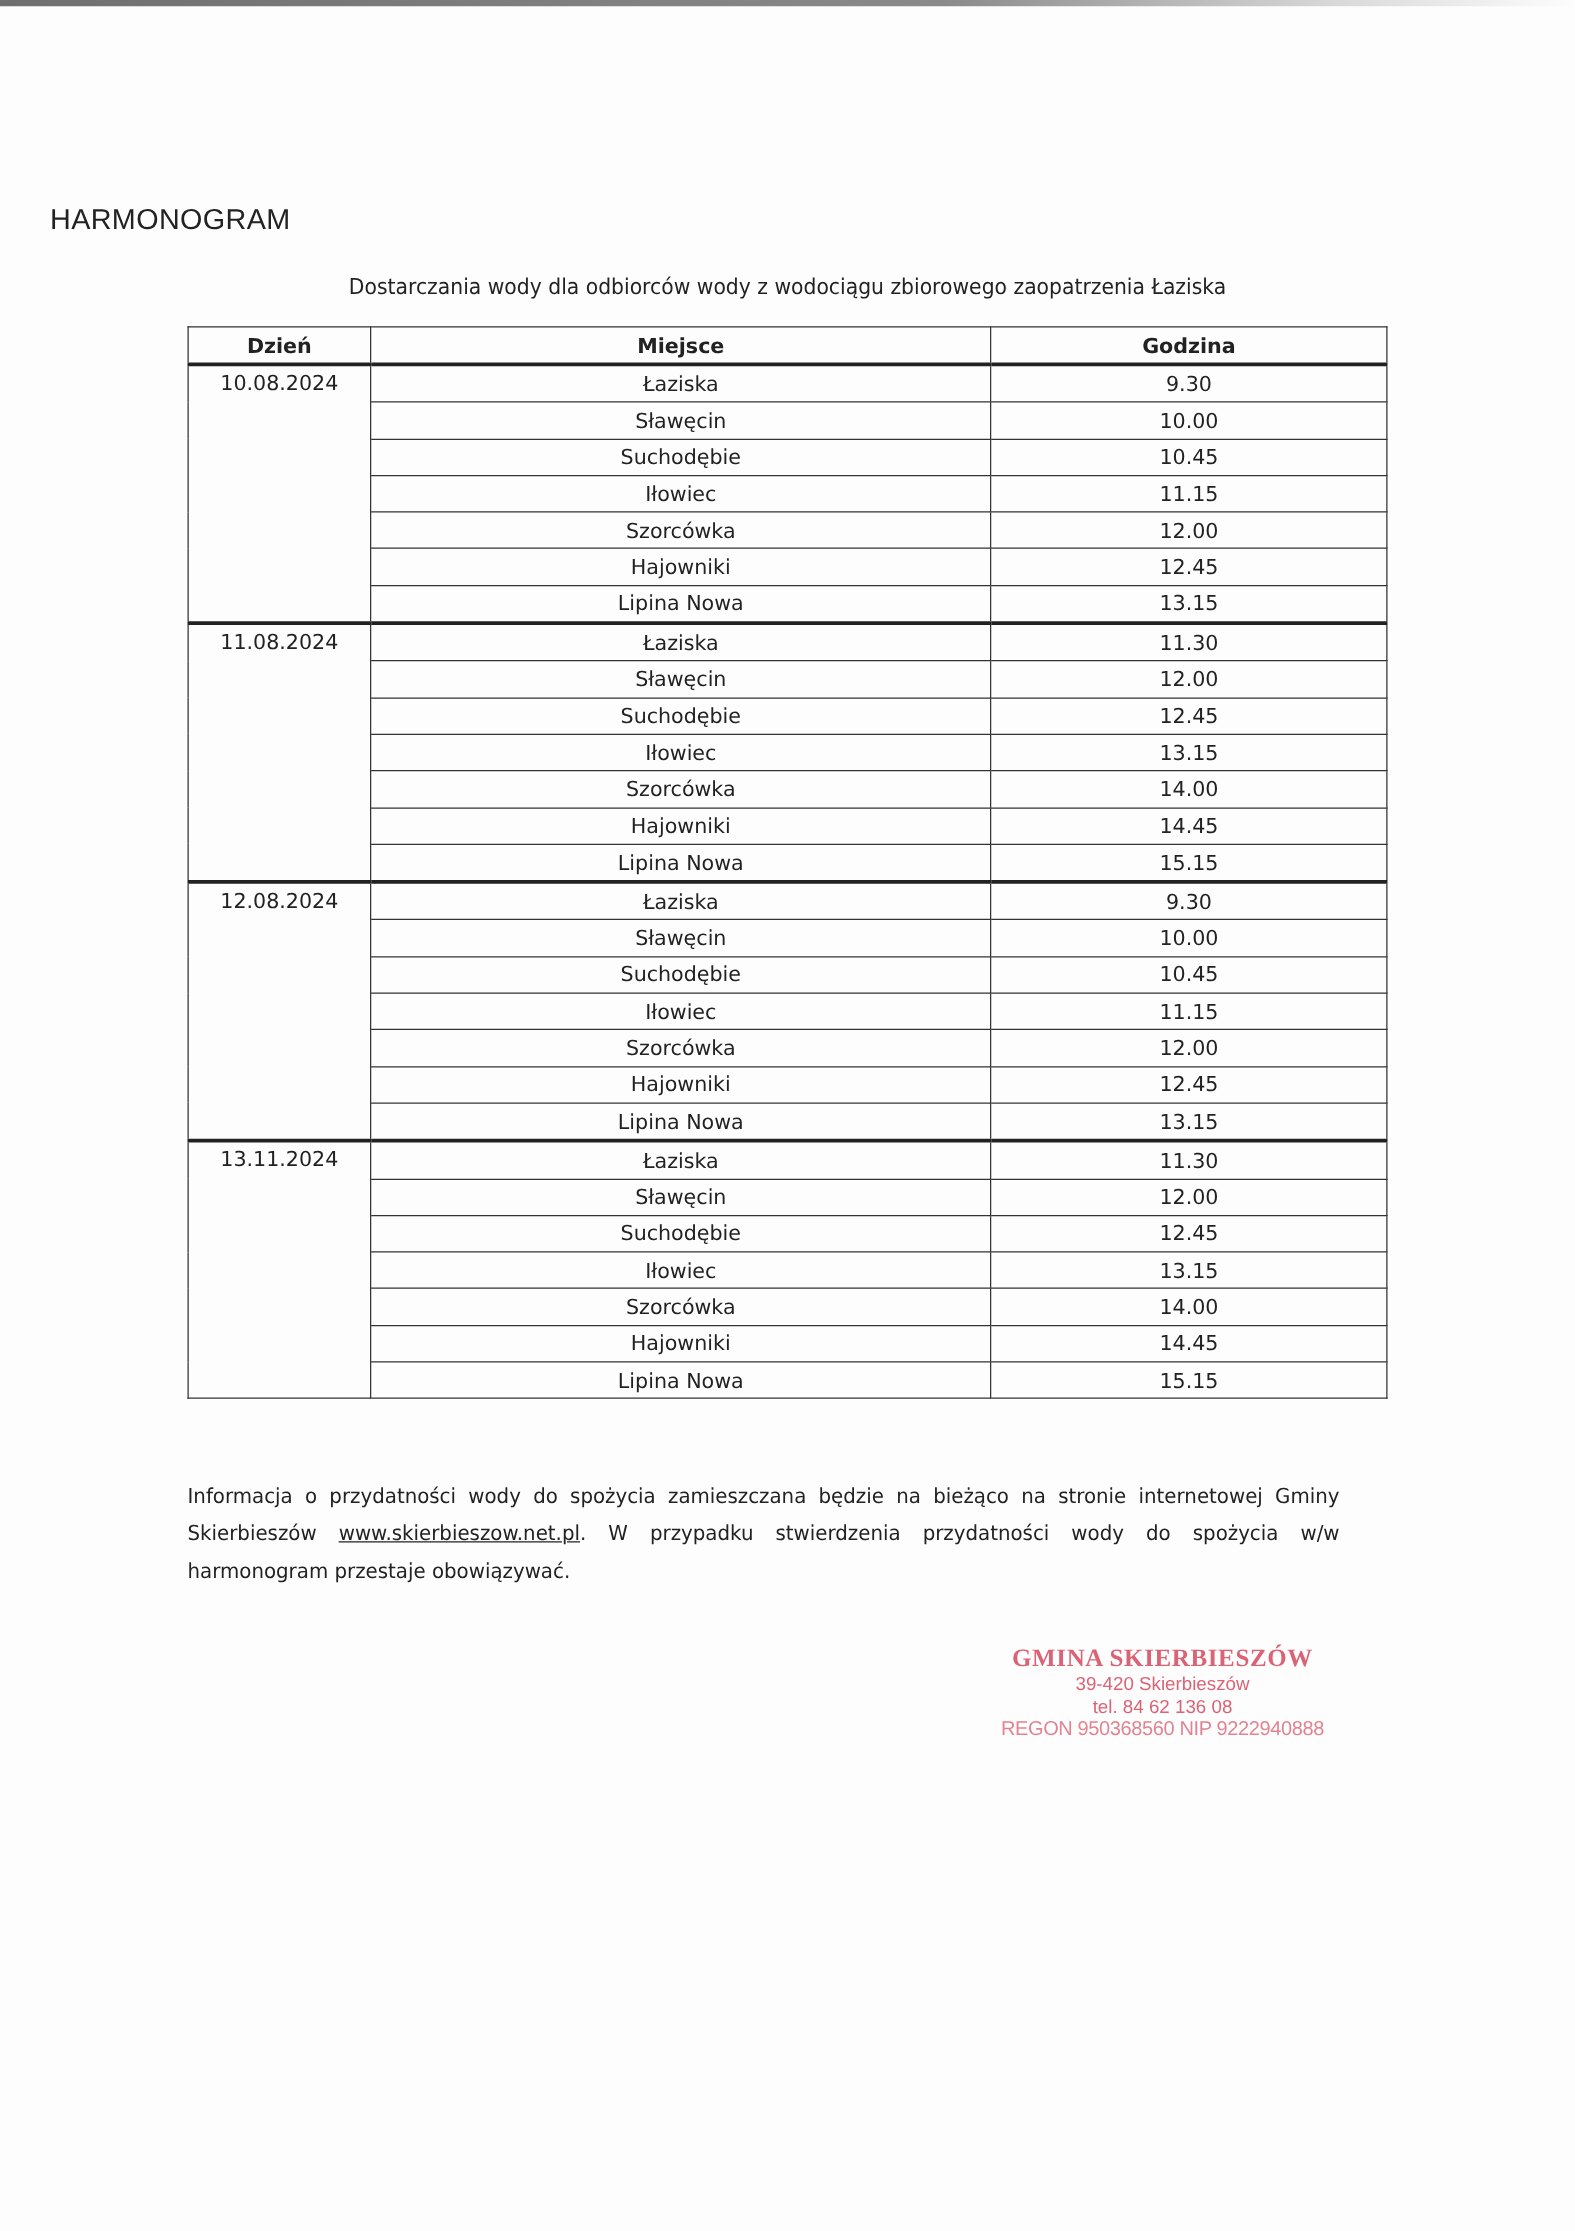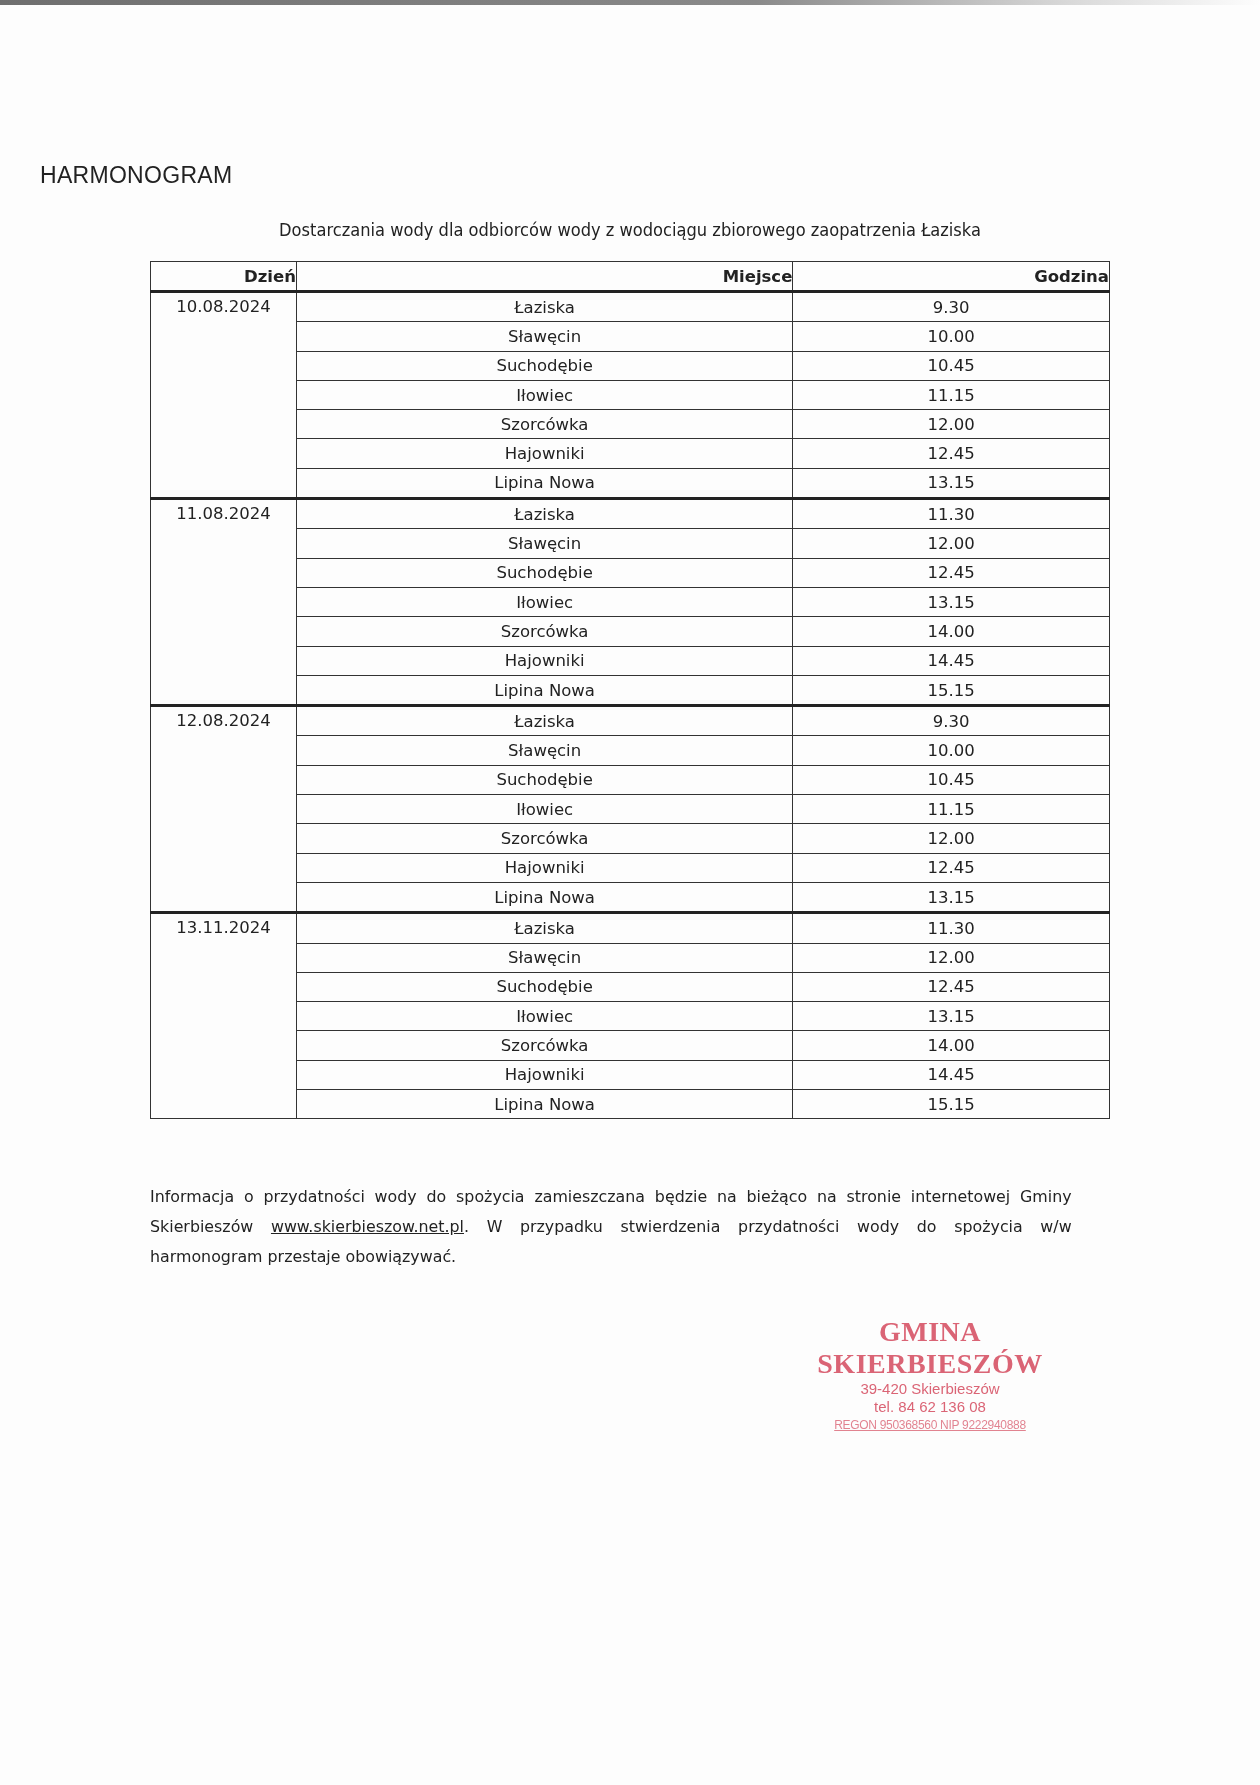--- a/index.html
+++ b/index.html
@@ -28,37 +28,37 @@
     table.schedule {
       position: absolute; left: 150px; top: 261px;
       width: 960px; border-collapse: collapse;
       font-family: "DejaVu Sans", sans-serif; font-size: 16.5px; color: #222;
       border: 1.5px solid #444;
     }
     table.schedule th, table.schedule td {
       border: 1px solid #333; padding: 0; height: 28.3px; text-align: center;
       vertical-align: middle; font-weight: normal;
     }
-    table.schedule th { font-weight: bold; height: 28px; border-bottom: 3px solid #222; text-align: right; }
+    table.schedule th { font-weight: bold; height: 28px; border-bottom: 3px solid #222; }
     table.schedule td.day { vertical-align: top; padding-top: 4px; border-right: 1px solid #333; }
     table.schedule tr.group-end td { border-bottom: 3px solid #222; }
     col.c1 { width: 146px; } col.c2 { width: 497px; } col.c3 { width: 317px; }
     .info {
       position: absolute; left: 150px; top: 1182px; width: 960px;
       font-family: "DejaVu Sans", sans-serif; font-size: 16.5px; line-height: 30px;
       text-align: justify; color: #222; transform-origin: left top; transform: scaleX(0.96);
     }
     .info a { color: #222; text-decoration: underline; }
     .stamp {
       position: absolute; left: 780px; top: 1316px; width: 300px; text-align: center;
       color: #d54a5e; opacity: 0.85;
     }
-    .stamp .s-name { font-family: "Liberation Serif", serif; font-weight: bold; font-size: 28px; letter-spacing: 0.5px; }
+    .stamp .s-name { font-family: "Liberation Serif", serif; font-weight: bold; font-size: 20px; letter-spacing: 0.5px; }
     .stamp .s-line { font-family: "Liberation Sans", sans-serif; font-size: 15px; line-height: 18px; }
-    .stamp .s-reg { font-size: 12px; letter-spacing: -0.3px; opacity: 0.8; text-decoration: underline; }
+    .stamp .s-reg { font-size: 16px; letter-spacing: -0.3px; opacity: 0.8; }
   </style>
 </head>
 <body>
 
 <div class="scan-edge"></div>
 
 <div class="title">HARMONOGRAM</div>
 <div class="subtitle">Dostarczania wody dla odbiorców wody z wodociągu zbiorowego zaopatrzenia Łaziska</div>
 
 <table class="schedule">

